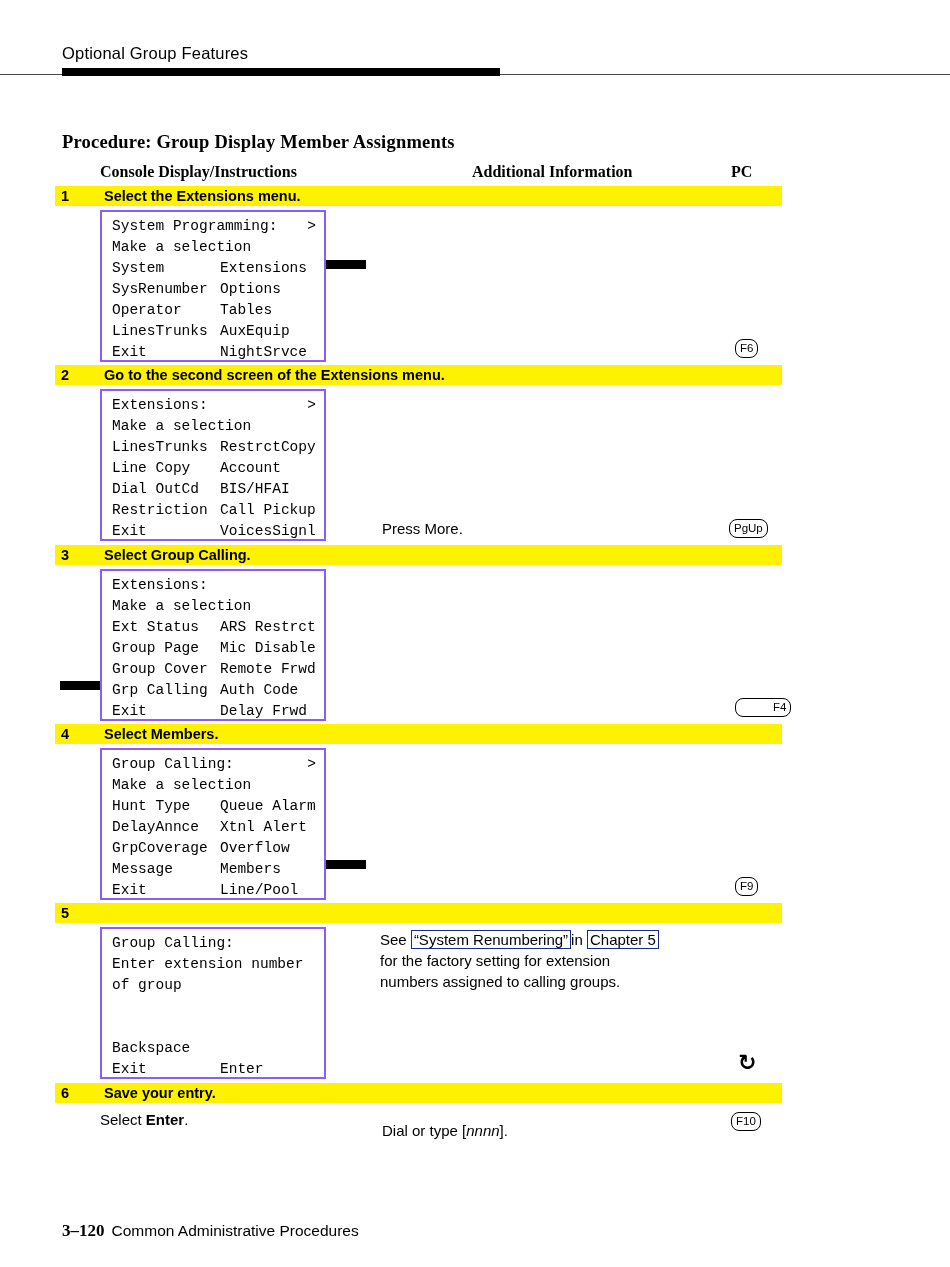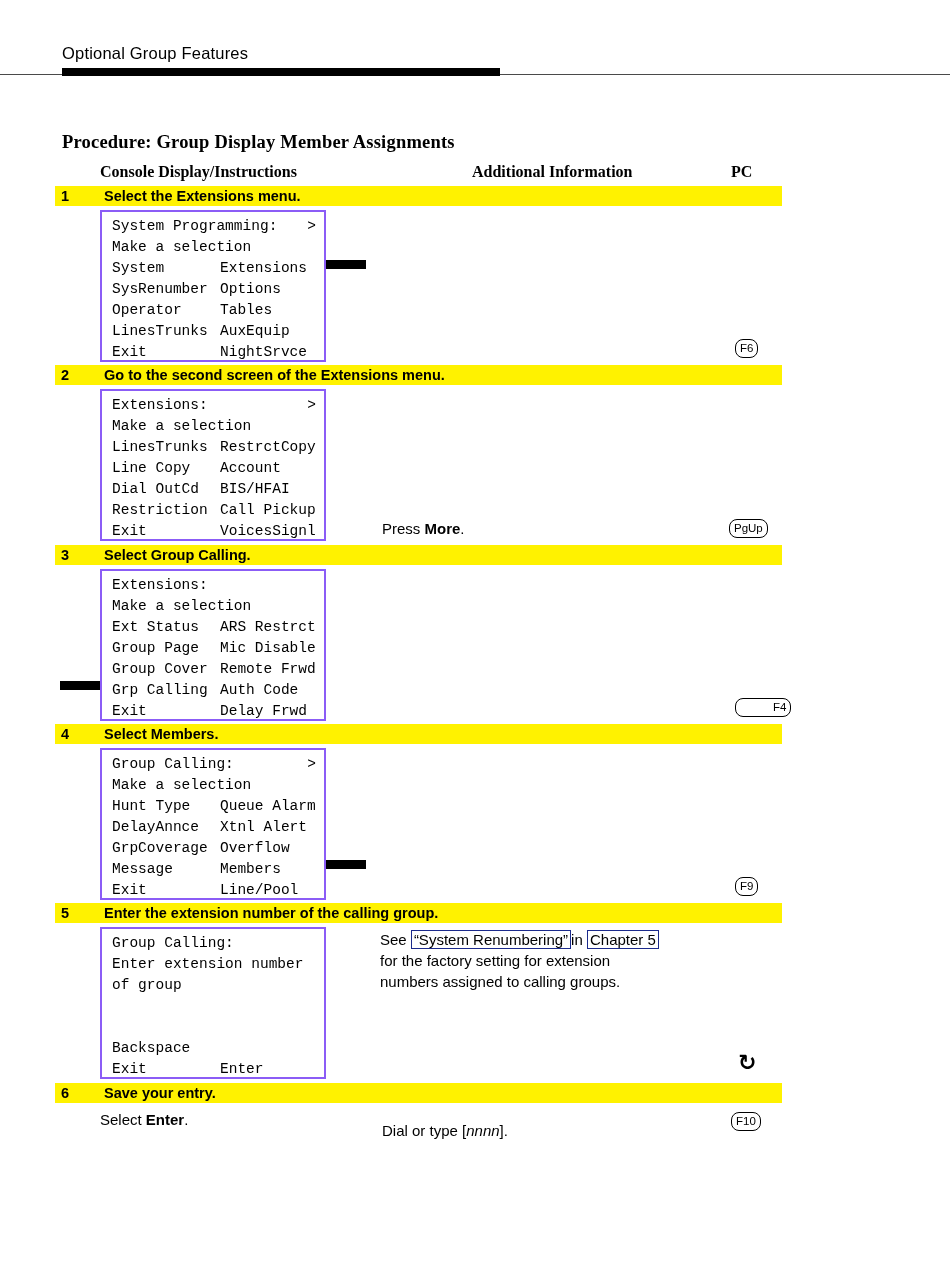--- a/index.html
+++ b/index.html
@@ -136,21 +136,21 @@
     padding: 1px 4px 2px 4px;
     background: #fff;
     white-space: nowrap;
   }
 
   .info-text {
     position: absolute;
     font-size: 15px;
     line-height: 21px;
   }
-  .info-text b { font-weight: bold; }
+  .info-text b { font-weight: normal; }
   .info-text i { font-style: italic; }
 
   .link-box {
     border: 1.5px solid #1b2a8c;
     padding: 0 2px;
     display: inline-block;
     line-height: 17px;
   }
 
   .dial-icon {
@@ -265,21 +265,20 @@
     <div class="row"><span>DelayAnnce</span><span class="right">Xtnl Alert</span></div>
     <div class="row"><span>GrpCoverage</span><span class="right">Overflow</span></div>
     <div class="row"><span>Message</span><span class="right">Members</span></div>
     <div class="row"><span>Exit</span><span class="right">Line/Pool</span></div>
   </div>
   <div class="marker" style="left:326px; top:860px; width:40px;"></div>
   <div class="keycap" style="left:735px; top:877px;">F9</div>
 
   <div class="step-bar" style="top:903px;">
     <span class="step-num">5</span>
-    <span class="step-label">Enter the extension number of the calling group.</span>
   </div>
 
   <div class="console" style="left:100px; top:927px; width:226px; height:152px;">
     <div class="row"><span>Group Calling:</span></div>
     <div class="row"><span>Enter extension number</span></div>
     <div class="row"><span>of group</span></div>
     <div class="row"><span></span></div>
     <div class="row"><span></span></div>
     <div class="row"><span>Backspace</span></div>
     <div class="row"><span>Exit</span><span class="right">Enter</span></div>
@@ -301,14 +300,17 @@
   <div class="step-bar" style="top:1083px;">
     <span class="step-num">6</span>
     <span class="step-label">Save your entry.</span>
   </div>
 
   <div class="select-enter" style="top:1111px;">
     <span>Select </span><b>Enter</b><span>.</span>
   </div>
   <div class="keycap" style="left:731px; top:1112px;">F10</div>
 
+  <div class="footer">
+    <span class="pg">3–120</span><span class="txt">Common Administrative Procedures</span>
+  </div>
 
 </div>
 
 </body></html>

